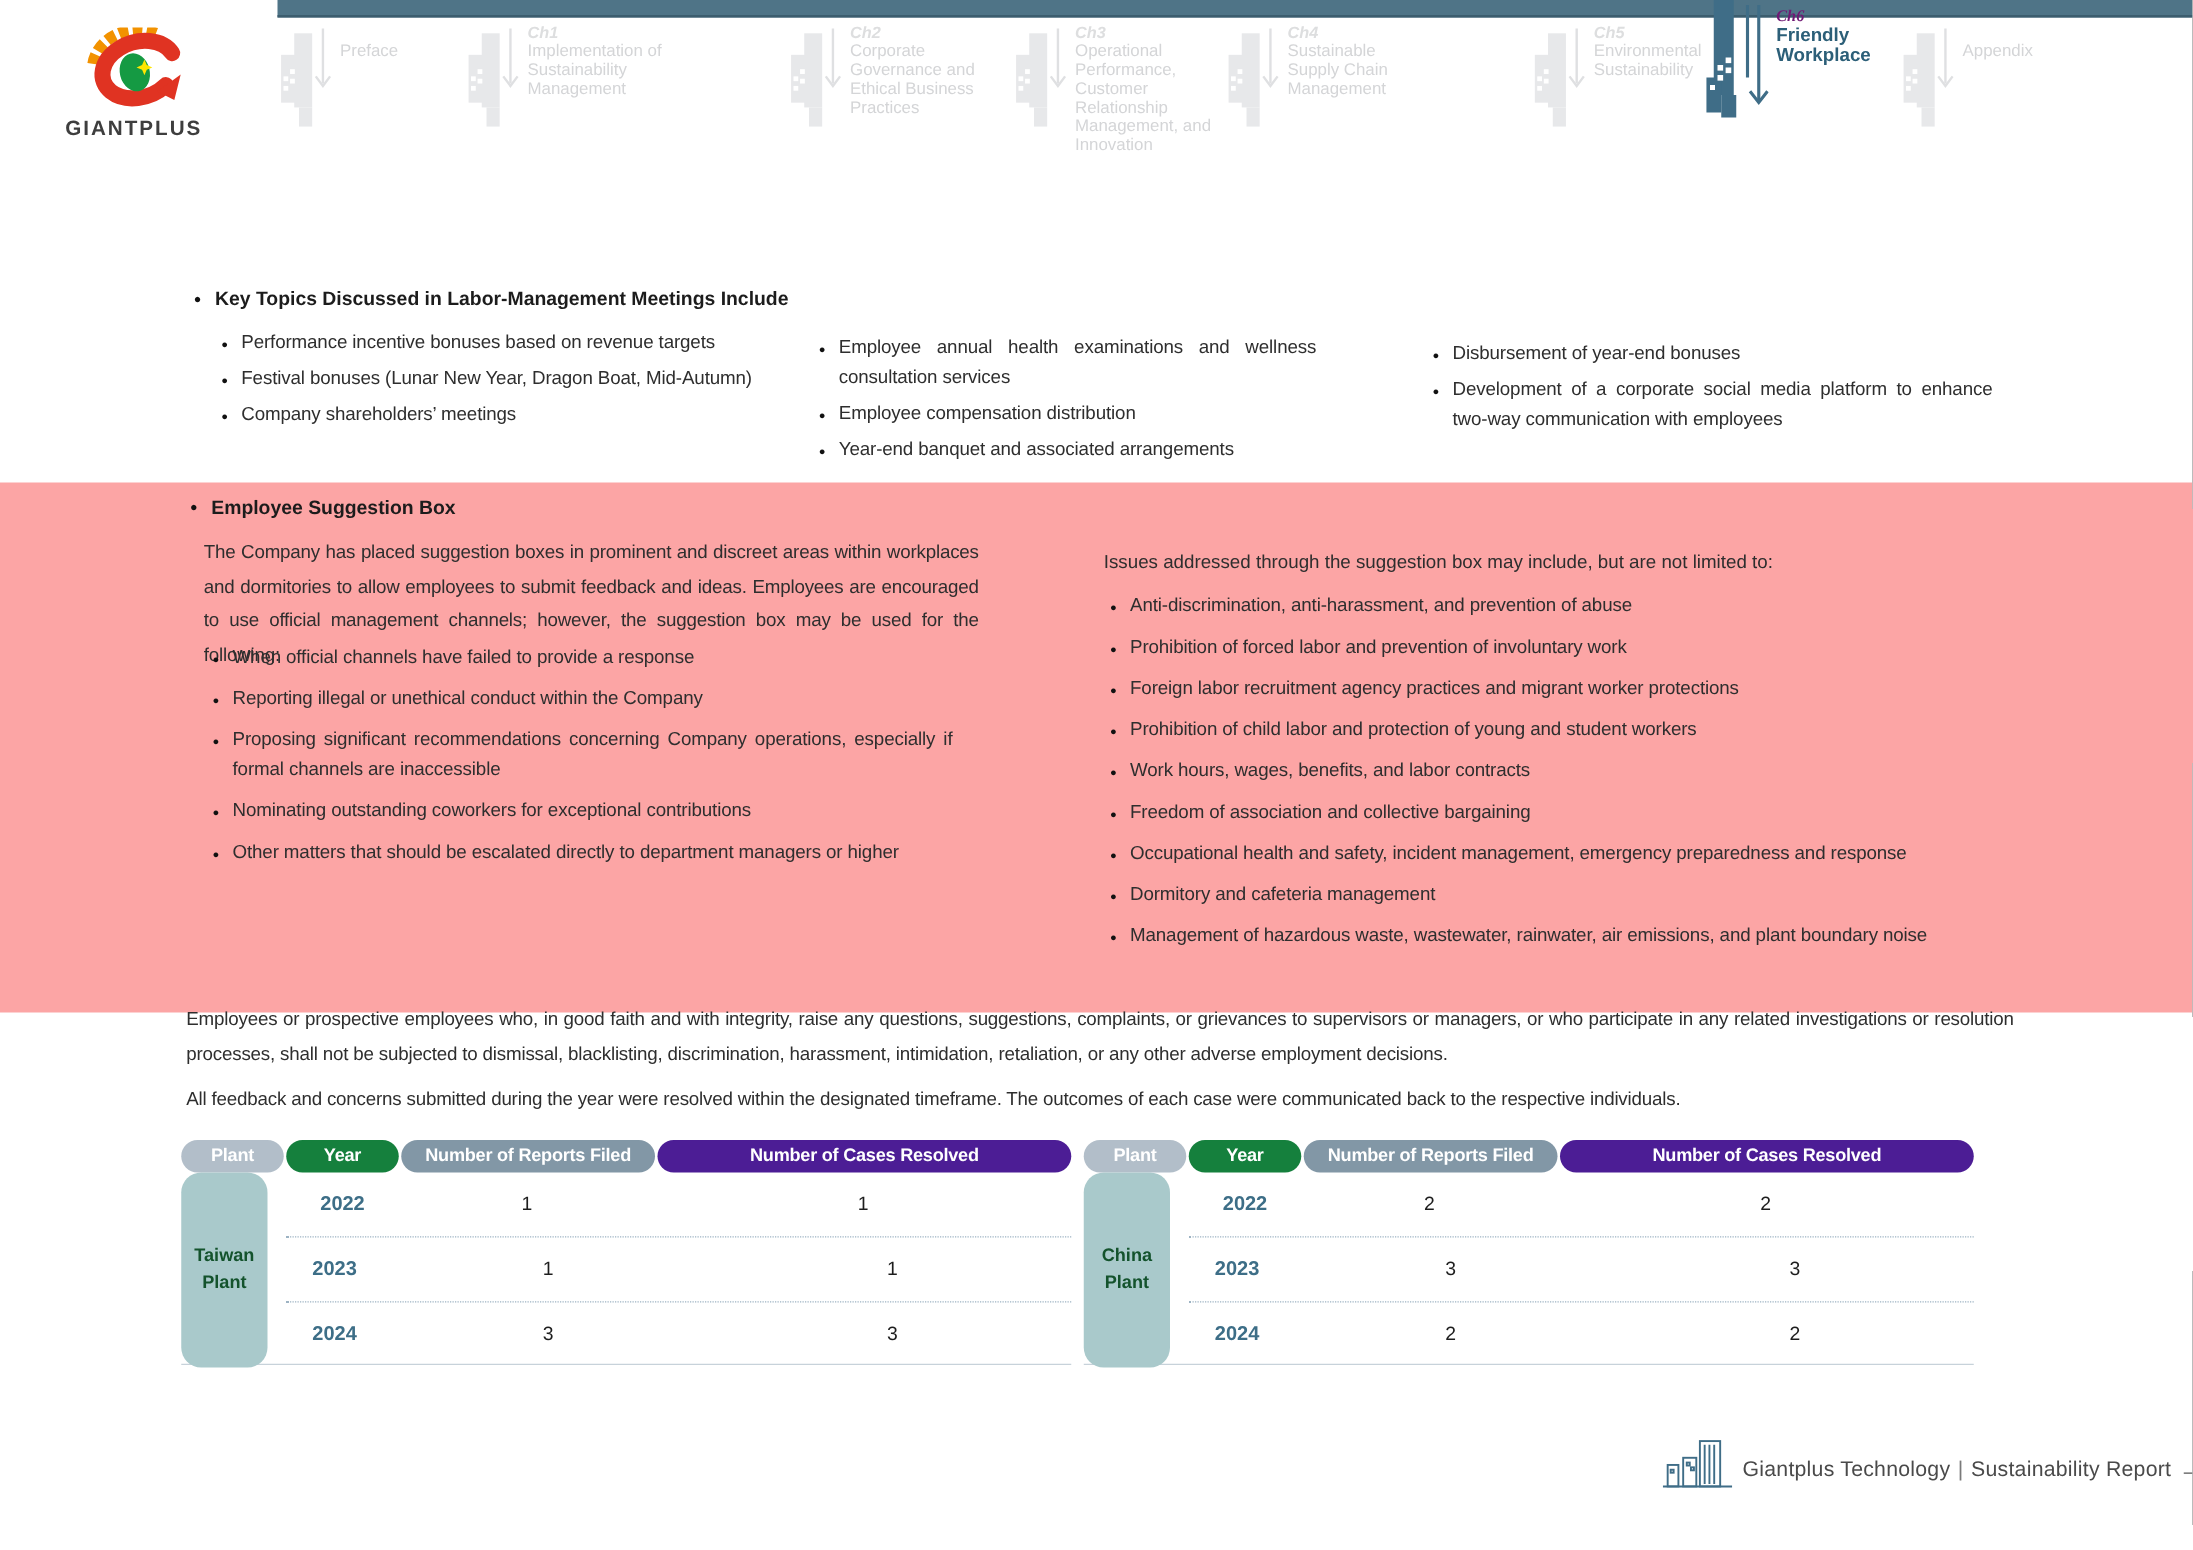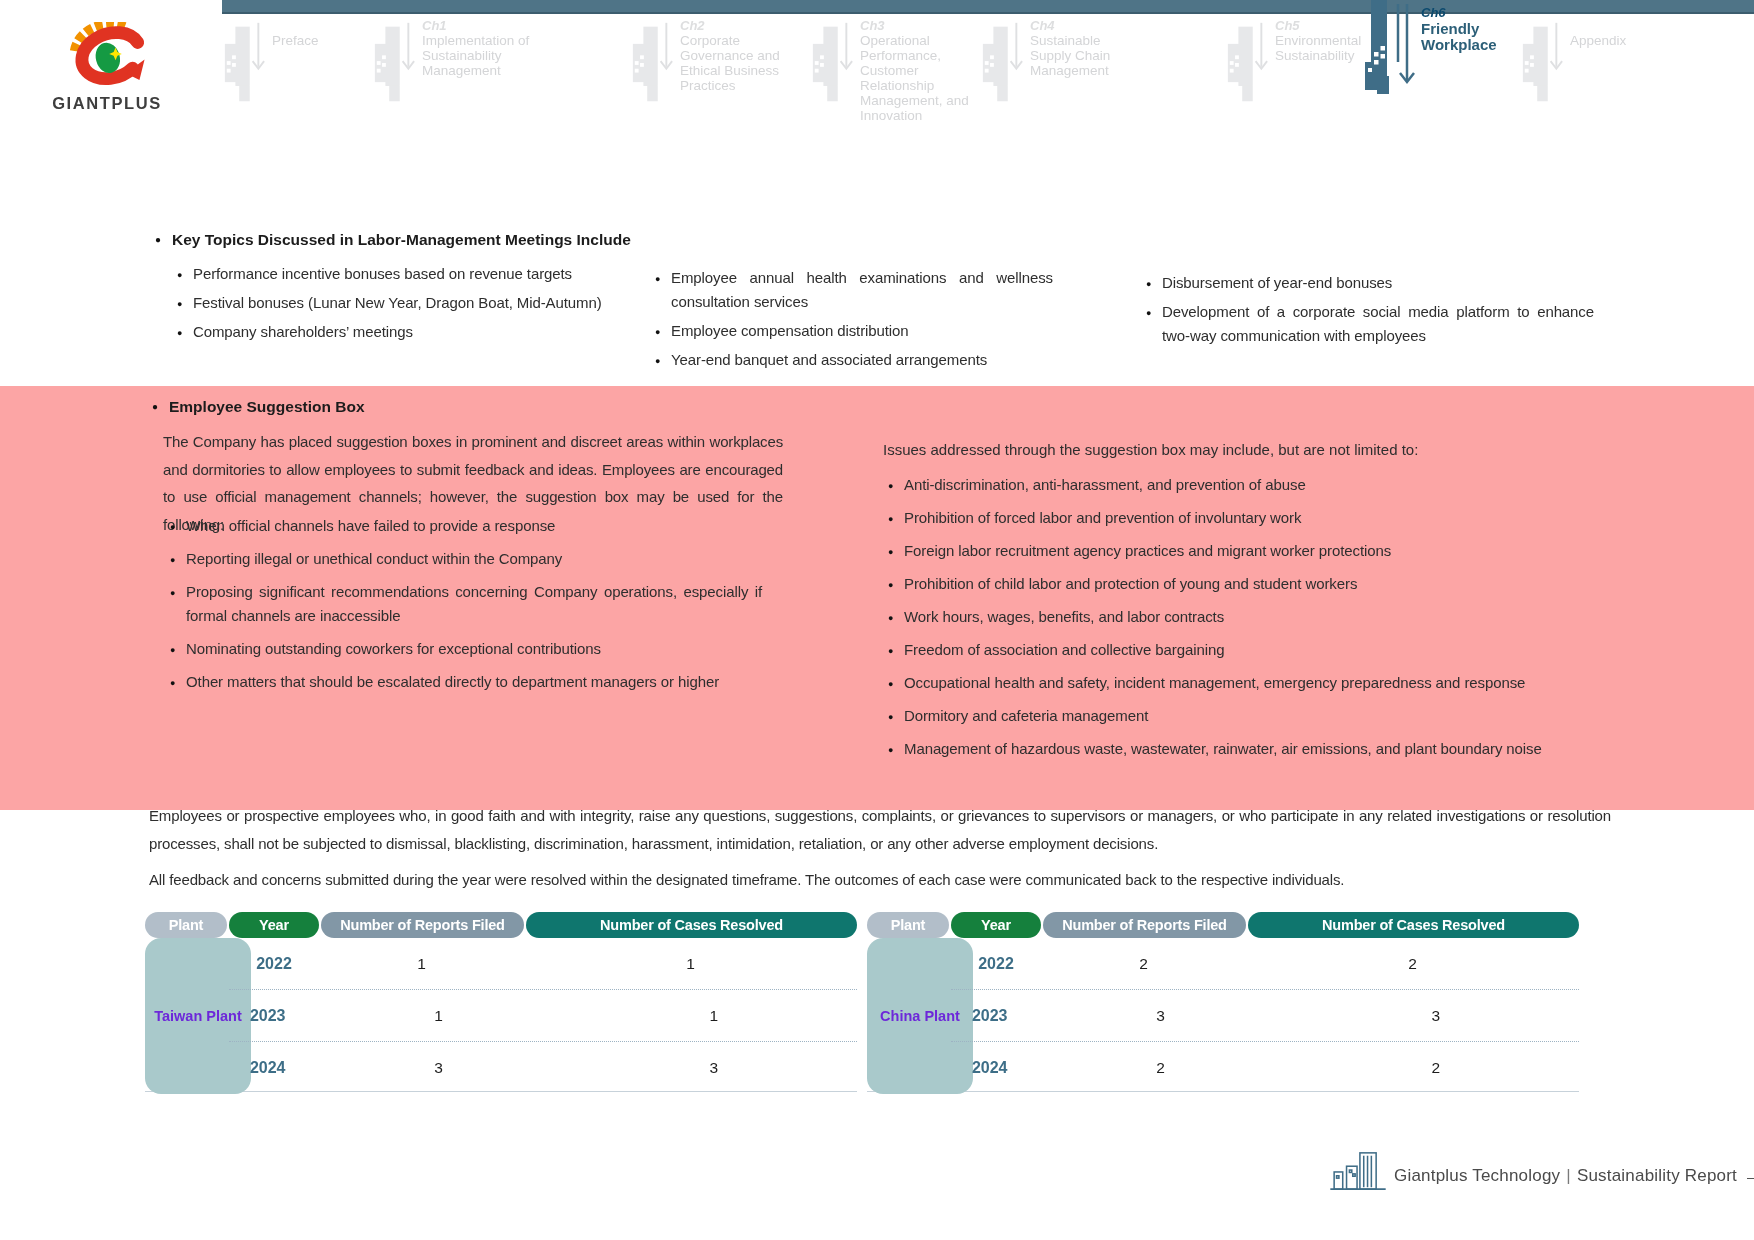--- a/index.html
+++ b/index.html
@@ -17,21 +17,21 @@
 
   
   .nav-item{position:absolute;top:13px;display:flex;align-items:flex-start;cursor:pointer;}
   .bicon{width:44px;height:88px;margin-top:6px;flex:0 0 44px;}
   .bicon .bldg{fill:#e7e8ea;}
   .bicon .wins{fill:#ffffff;}
   .bicon .arrow{stroke:#dfe0e2;stroke-width:2;fill:none;}
   .nav-text{margin-left:6px;margin-top:5px;font-size:13.5px;line-height:15px;color:#d4d5d7;}
   .nav-ch{font-style:italic;font-weight:700;font-size:13px;color:#dddedf;min-height:15px;}
   .nav-item.active .nav-text{color:#2c5f78;font-weight:700;font-size:15px;line-height:16px;}
-  .nav-item.active .nav-ch{color:#0c4a6e;}
+  .nav-item.active .nav-ch{color:#701a75;font-family:Liberation Serif, serif;}
   .w1 .nav-text{width:112px;} .w2 .nav-text{width:118px;} .w3 .nav-text{width:122px;}
   .w4 .nav-text{width:95px;}  .w5 .nav-text{width:112px;} .w6 .nav-text{width:82px;}
   .aicon{width:50px;height:100px;flex:0 0 50px;margin-top:0;}
 
   
   .b-head{position:relative;padding-left:17px;font-weight:700;font-size:15.5px;color:#1c1c1c;}
   .b-head::before{content:"●";position:absolute;left:0;top:3px;font-size:10px;color:#111;}
   .b-li{position:relative;padding-left:16px;line-height:24px;font-size:15px;letter-spacing:-0.1px;}
   .b-li::before{content:"●";position:absolute;left:0;top:1px;font-size:9px;color:#111;}
 
@@ -65,24 +65,24 @@
   
   .rtable{position:absolute;top:912px;width:712px;}
   .t-left{left:145px;} .t-right{left:867px;}
   .thead{display:flex;height:26px;}
   .pill{height:26px;line-height:26px;border-radius:13px;color:#fff;text-align:center;
         font-size:14.5px;font-weight:700;letter-spacing:-0.2px;}
   .pill+.pill{margin-left:2px;}
   .ph-plant{width:82px;background:#b2bec9;}
   .ph-year{width:90px;background:#15803d;}
   .ph-reports{width:203px;background:#8297a6;}
-  .ph-resolved{width:331px;background:#0f766e;}
+  .ph-resolved{width:331px;background:#4c1d95;}
   .tbody{position:relative;margin-top:0;height:153px;border-bottom:1px solid #c7d2da;}
-  .plant-cell{position:absolute;left:0;top:0;width:106px;height:156px;background:#a9c9cb;
-              border-radius:16px;color:#6d28d9;font-size:14.5px;font-weight:700;
+  .plant-cell{position:absolute;left:0;top:0;width:69px;height:156px;background:#a9c9cb;
+              border-radius:16px;color:#14532d;font-size:14.5px;font-weight:700;
               display:flex;align-items:center;justify-content:center;text-align:center;line-height:21px;
               padding:0 6px;box-sizing:border-box;}
   .rows{position:absolute;left:84px;top:0;width:628px;}
   .trow{display:flex;height:51px;align-items:center;}
   .trow+.trow{border-top:1.5px dotted #9db3c3;gap:44px;}
   .c-year{width:90px;text-align:center;color:#3d6e87;font-weight:700;font-size:16px;}
   .c-rep{width:205px;text-align:center;font-size:15.5px;color:#1d1d1d;}
   .c-res{width:333px;text-align:center;font-size:15.5px;color:#1d1d1d;}
 
   

